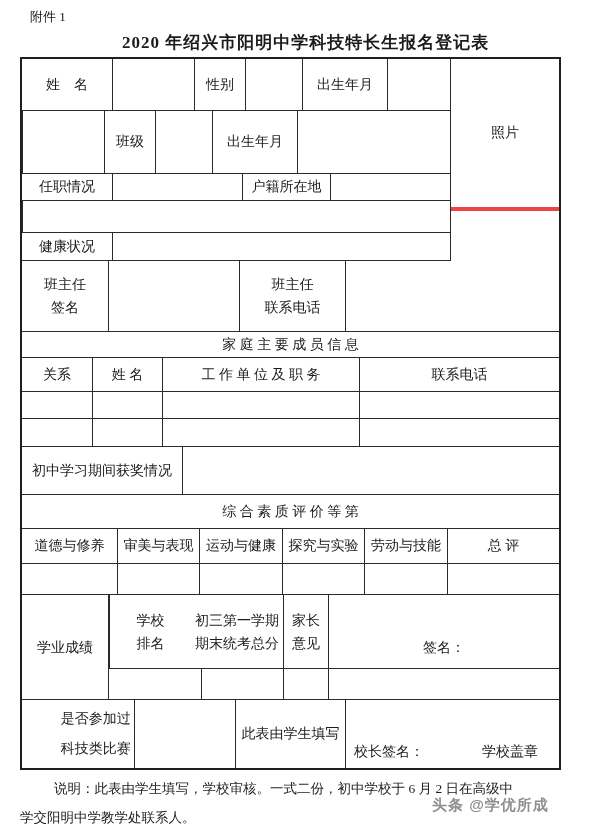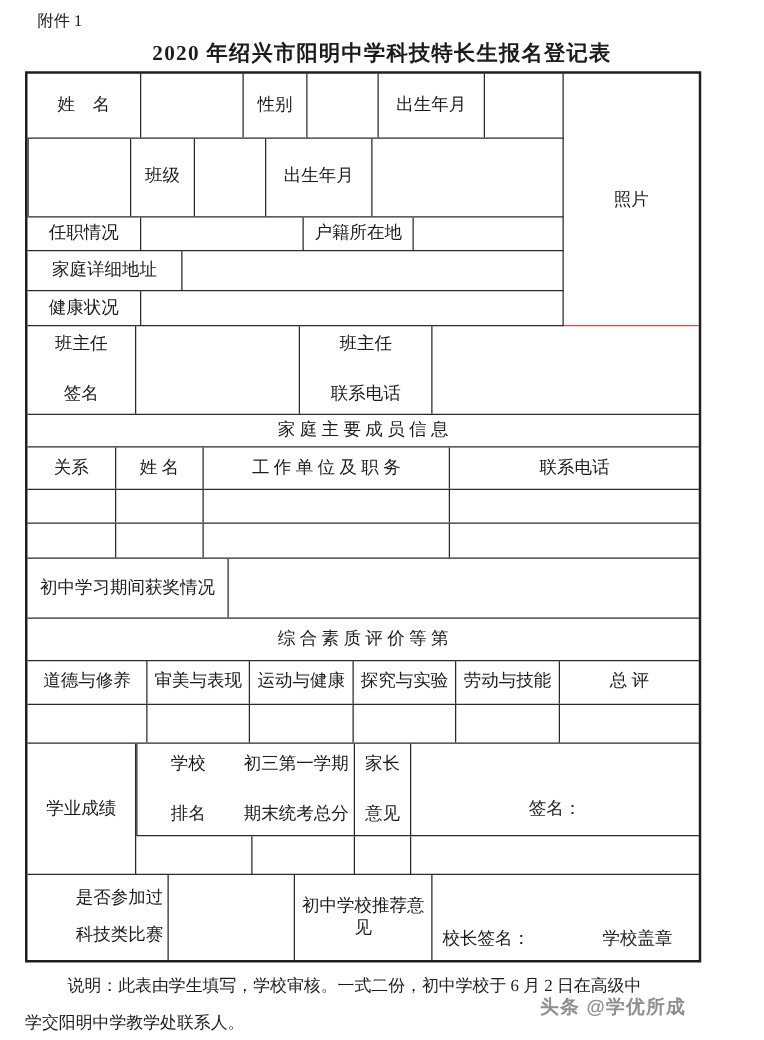--- a/index.html
+++ b/index.html
@@ -13,23 +13,23 @@
   .tbl{position:absolute;left:20px;top:57px;width:537px;border:2px solid #1f1f1f;box-sizing:content-box;}
   .top-zone{position:relative;width:537px;}
   .r{display:flex;box-sizing:border-box;border-bottom:1px solid #2a2a2a;}
   .r.norb{border-bottom:none;padding-left:35px;}
   .narrow{width:429px;border-right:1px solid #2a2a2a;}
   .cell{box-sizing:border-box;display:flex;align-items:center;justify-content:center;text-align:center;
         border-left:1px solid #2a2a2a;font-size:14px;line-height:1.25;}
   .cell.first{border-left:none;}
   .ml{white-space:pre-line;}
   .lh2{line-height:30px;}
-  .lh2b{line-height:40px;}
-  .photo-cell{position:absolute;left:429px;top:0;width:108px;height:202px;box-sizing:border-box;
-        border-bottom:1px solid #ef4444;display:flex;align-items:center;justify-content:center;font-size:14px;}
+  .lh2b{line-height:23px;}
+  .photo-cell{position:absolute;left:429px;top:0;width:108px;height:152px;box-sizing:border-box;
+        border-bottom:4px solid #ef4444;display:flex;align-items:center;justify-content:center;font-size:14px;}
   .subcol{display:flex;flex-direction:column;box-sizing:border-box;border-left:1px solid #2a2a2a;}
   .subrow{display:flex;box-sizing:border-box;}
   .sign-cell{align-items:flex-end;justify-content:center;padding-bottom:12px;}
   .seal-cell{align-items:flex-end;justify-content:flex-start;gap:58px;padding:0 0 8px 8px;text-align:left;}
   .note{position:absolute;left:20px;top:774px;width:560px;font-size:13.5px;line-height:29px;
         white-space:pre-line;text-indent:34px;}
   .watermark{position:absolute;left:432px;top:796px;font-size:15px;font-weight:bold;color:#8f8f8f;
         font-family:"Liberation Sans","DejaVu Sans",sans-serif;letter-spacing:1px;}
 </style>
 </head>
@@ -64,21 +64,20 @@
       </div>
 
       <div class="r narrow" style="height:27px;">
         <div class="cell first" style="width:90px;">任职情况</div>
         <div class="cell" style="width:130px;"></div>
         <div class="cell" style="width:88px;">户籍所在地</div>
         <div class="cell" style="width:120px;"></div>
       </div>
 
       <div class="r narrow" style="height:32px;">
-        <div class="cell first" style="width:123px;">家庭详细地址</div>
         <div class="cell" style="width:305px;"></div>
       </div>
 
       <div class="r narrow" style="height:28px;">
         <div class="cell first" style="width:90px;">健康状况</div>
         <div class="cell" style="width:338px;"></div>
       </div>
     </div>
 
     <div class="r" style="height:71px;">
@@ -159,21 +158,21 @@
           <div class="cell" style="width:45px;height:31px;"></div>
           <div class="cell" style="width:231px;height:31px;"></div>
         </div>
       </div>
     </div>
 
     <div class="r norb" style="height:68px;">
       <div class="cell first ml lh2" style="width:86px;">是否参加过
 科技类比赛</div>
       <div class="cell" style="width:112px;"></div>
-      <div class="cell" style="width:122px;">初中学校推荐意见</div>
+      <div class="cell" style="width:122px;">此表由学生填写</div>
       <div class="cell seal-cell" style="width:237px;">
         <span>校长签名：</span>
         <span>学校盖章</span>
       </div>
     </div>
 
   </div>
 
   <div class="note">说明：此表由学生填写，学校审核。一式二份，初中学校于 6 月 2 日在高级中
 学交阳明中学教学处联系人。</div>

